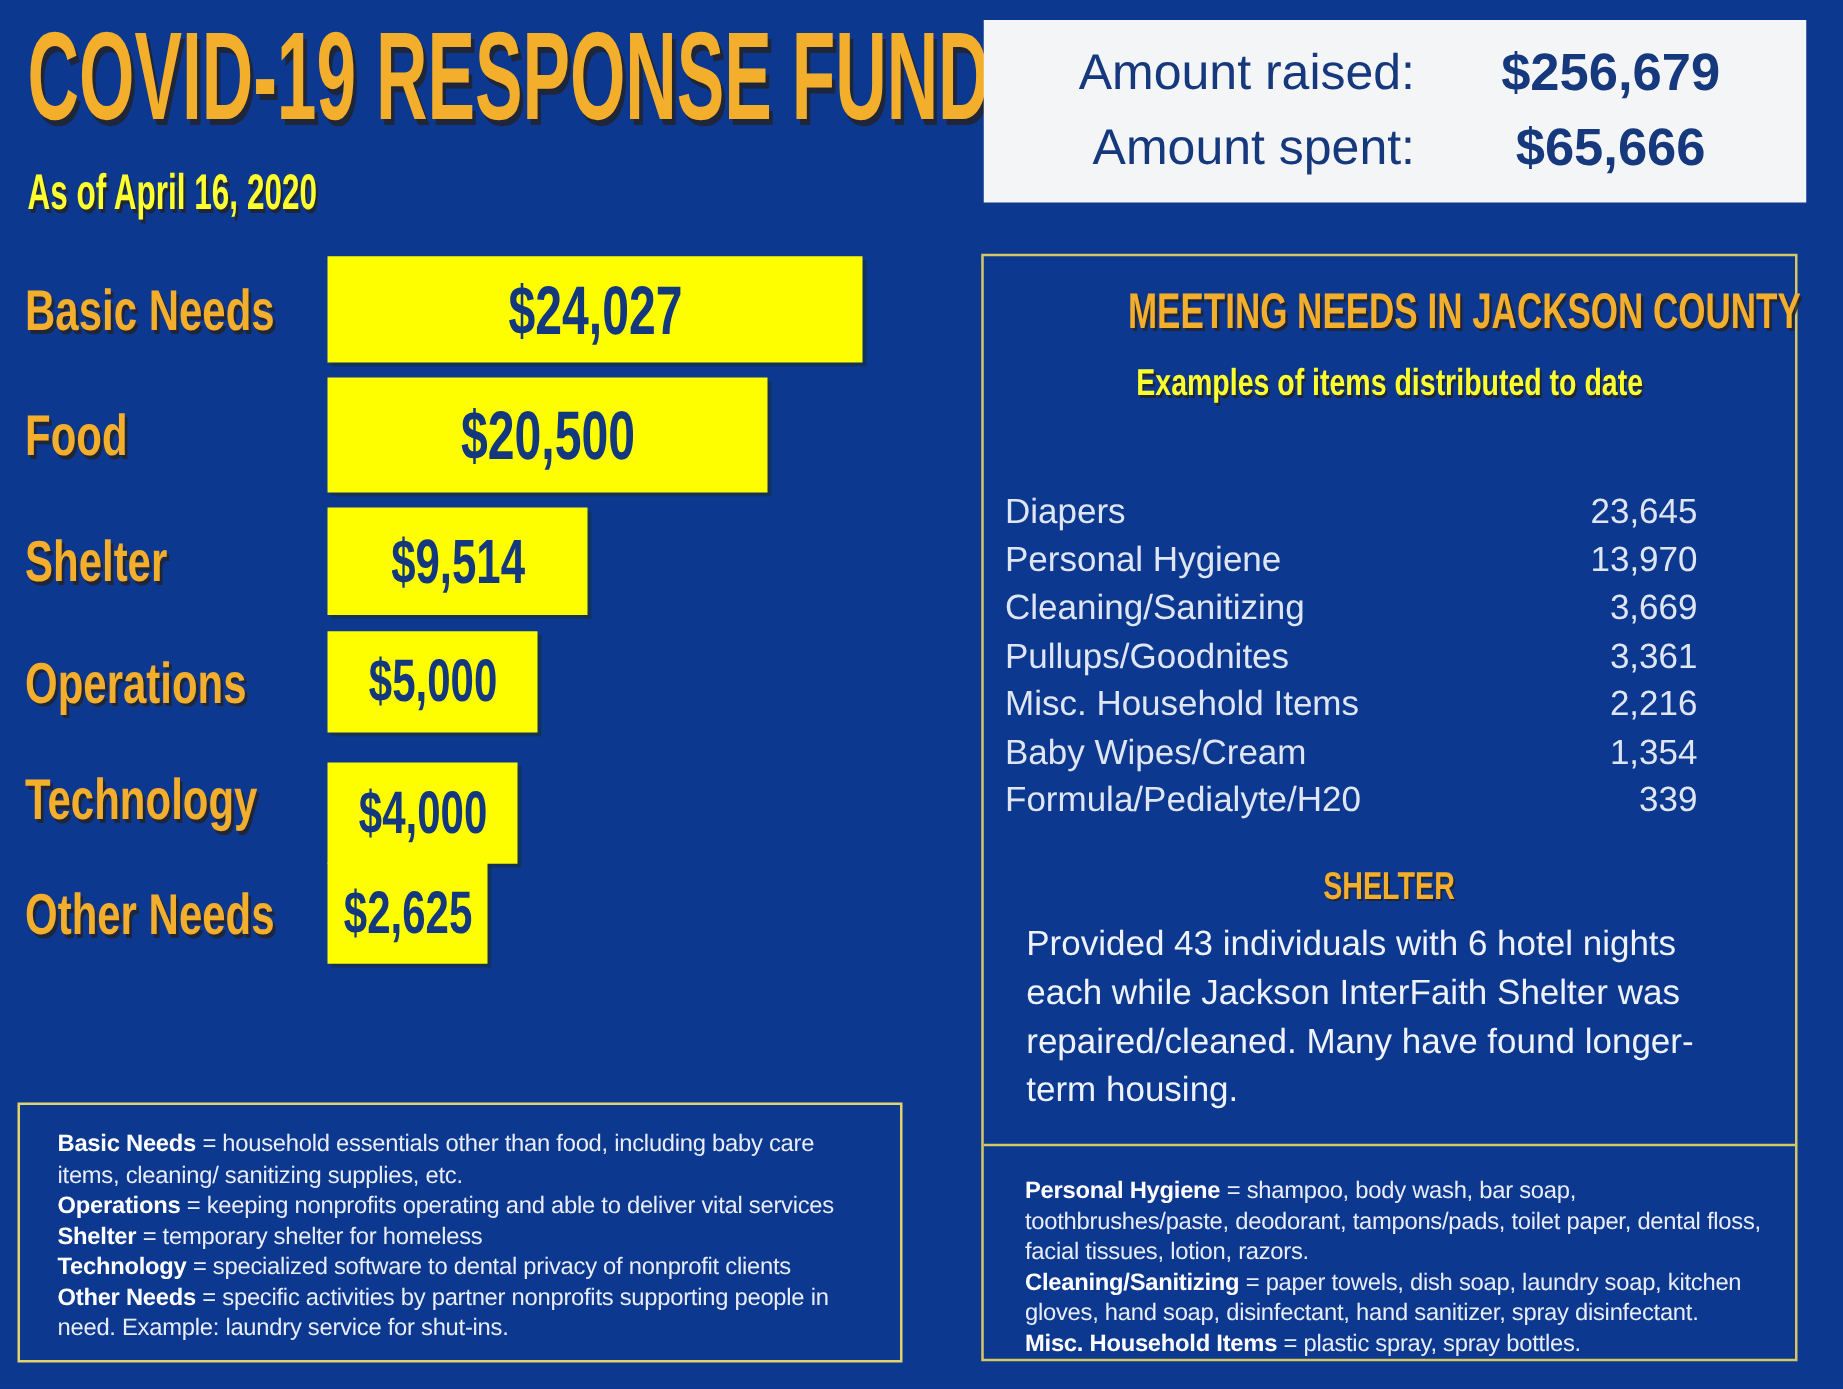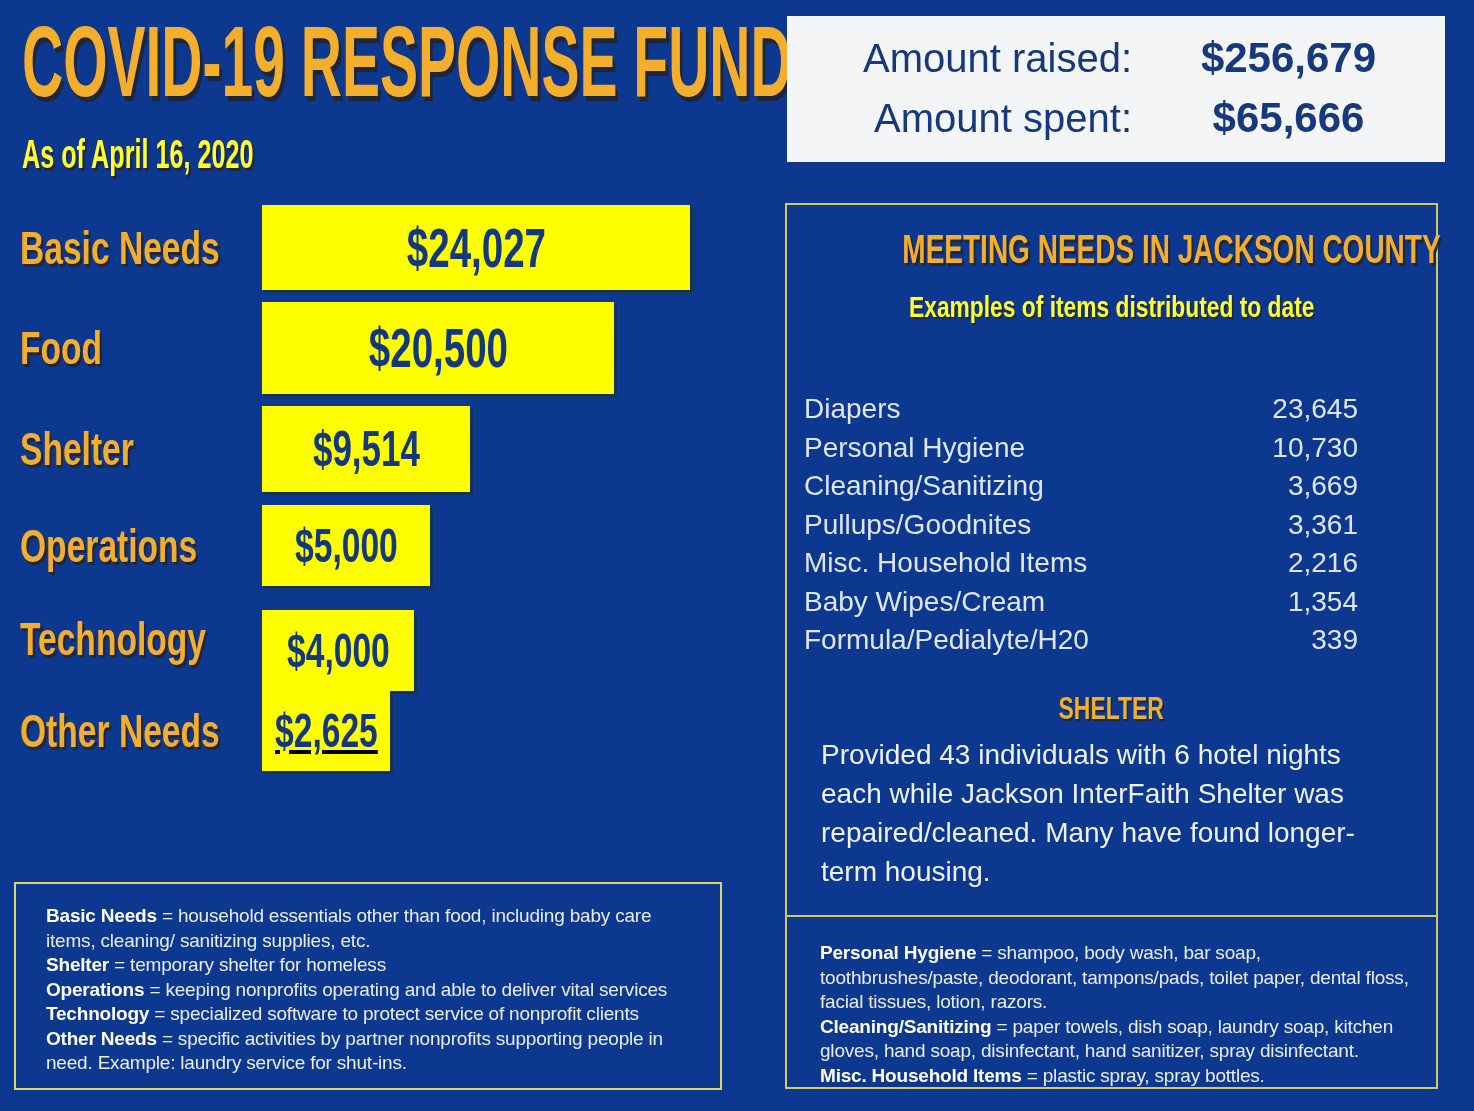--- a/index.html
+++ b/index.html
@@ -164,42 +164,42 @@
         </div>
     </div>
     <div class="chart-row r5">
       <div class="cat"><span>Technology</span></div>
       <div class="bar" style="width: 152px; margin-top: 24px;">
           <span>$4,000</span>
         </div>
     </div>
     <div class="chart-row r6">
       <div class="cat"><span>Other Needs</span></div>
-      <div class="bar" style="width: 128px; text-decoration: underline;">
+      <div class="bar" style="width: 128px;">
           <span>$2,625</span>
         </div>
     </div>
   </div>
 
   <div class="panel">
     <div class="panel-title">
       <span>MEETING NEEDS IN JACKSON COUNTY</span>
     </div>
     <div class="panel-sub">
       <span>Examples of items distributed to date</span>
     </div>
 
     <div class="items">
       <div class="item-row">
         <span class="item-name">Diapers</span>
         <span class="item-count">23,645</span>
       </div>
       <div class="item-row">
         <span class="item-name">Personal Hygiene</span>
-        <span class="item-count">10,730</span>
+        <span class="item-count">13,970</span>
       </div>
       <div class="item-row">
         <span class="item-name">Cleaning/Sanitizing</span>
         <span class="item-count">3,669</span>
       </div>
       <div class="item-row">
         <span class="item-name">Pullups/Goodnites</span>
         <span class="item-count">3,361</span>
       </div>
       <div class="item-row">
@@ -238,30 +238,30 @@
       </p>
     </div>
   </div>
 
   <div class="fund-box">
     <p class="def">
       <b>Basic Needs</b>
       <span>= household essentials other than food, including baby care items, cleaning/ sanitizing supplies, etc.</span>
     </p>
     <p class="def">
+      <b>Operations</b>
+      <span>= keeping nonprofits operating and able to deliver vital services</span>
+    </p>
+    <p class="def">
       <b>Shelter</b>
       <span>= temporary shelter for homeless</span>
     </p>
     <p class="def">
-      <b>Operations</b>
-      <span>= keeping nonprofits operating and able to deliver vital services</span>
-    </p>
-    <p class="def">
       <b>Technology</b>
-      <span>= specialized software to protect service of nonprofit clients</span>
+      <span>= specialized software to dental privacy of nonprofit clients</span>
     </p>
     <p class="def">
       <b>Other Needs</b>
       <span>= specific activities by partner nonprofits supporting people in need. Example: laundry service for shut-ins.</span>
     </p>
   </div>
 
 </div>
 
 </body></html>

